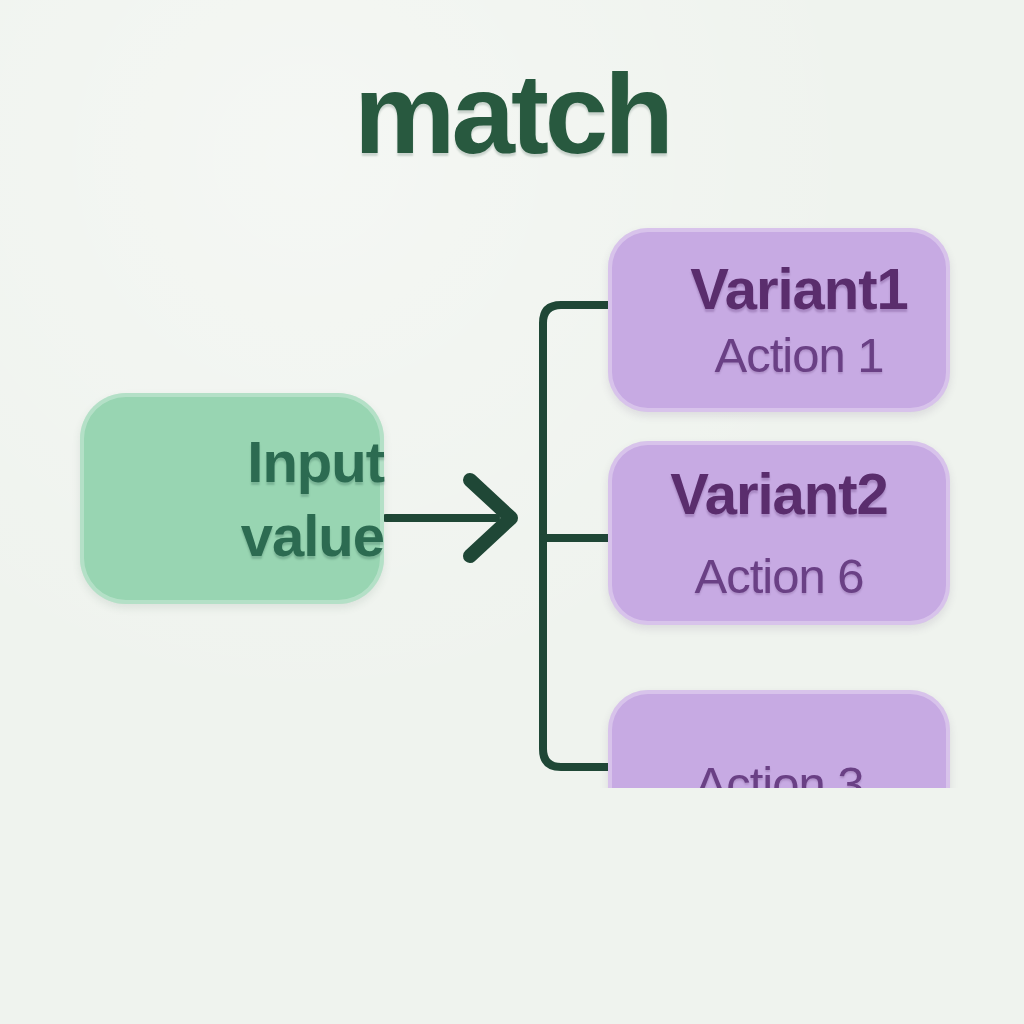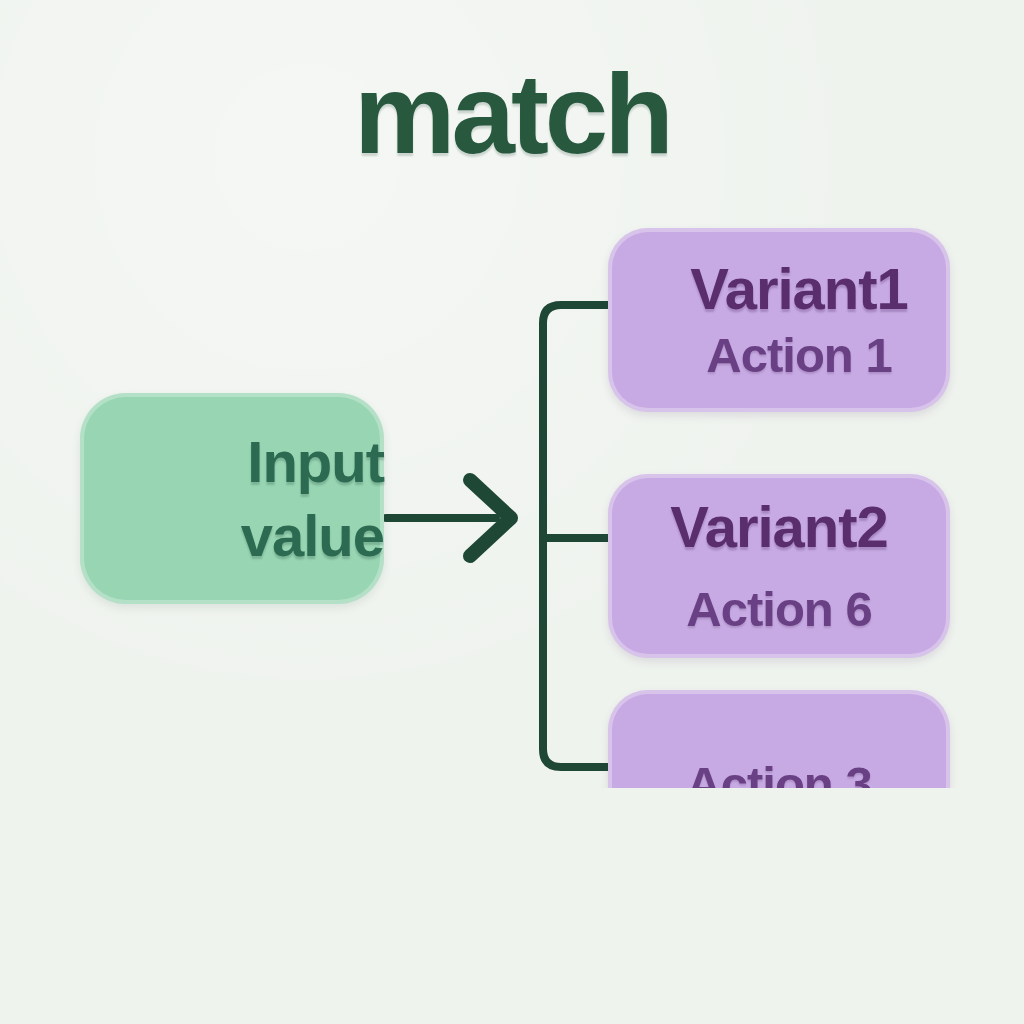--- a/index.html
+++ b/index.html
@@ -80,33 +80,33 @@
   .node.variant-box {
     left: 608px;
     width: 342px;
     height: 184px;
     border-radius: 40px;
     background: var(--variant-box-fill);
     box-shadow: inset 0 0 0 4px rgba(255,255,255,0.30), 0 4px 8px rgba(70,50,100,0.12);
     gap: 8px;
   }
   .node.variant-box.b1 { top: 228px; padding-left: 40px; }
-  .node.variant-box.b2 { top: 474px; gap: 24px; }
+  .node.variant-box.b2 { top: 441px; gap: 24px; }
   .node.variant-box.b3 { top: 690px; height: 187px; }
   .variant-label {
     font-size: 58px;
     font-weight: bold;
     line-height: 62px;
     letter-spacing: -1px;
     color: var(--variant-title-text);
     text-shadow: 0 3px 2px rgba(60, 20, 80, 0.22);
   }
   .action-label {
     font-size: 49px;
-    font-weight: bold;
+    font-weight: normal;
     line-height: 54px;
     letter-spacing: -1px;
     color: var(--variant-action-text);
     text-shadow: 0 2px 2px rgba(60, 20, 80, 0.18);
     text-align: center;
   }
 </style>
 </head>
 <body>
 

